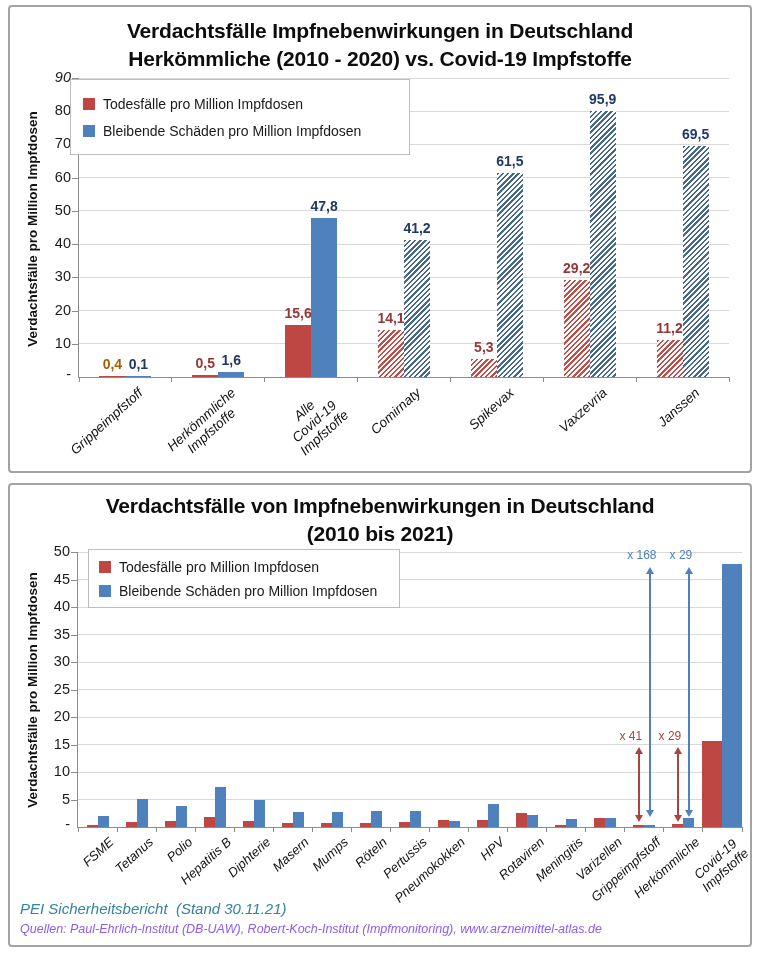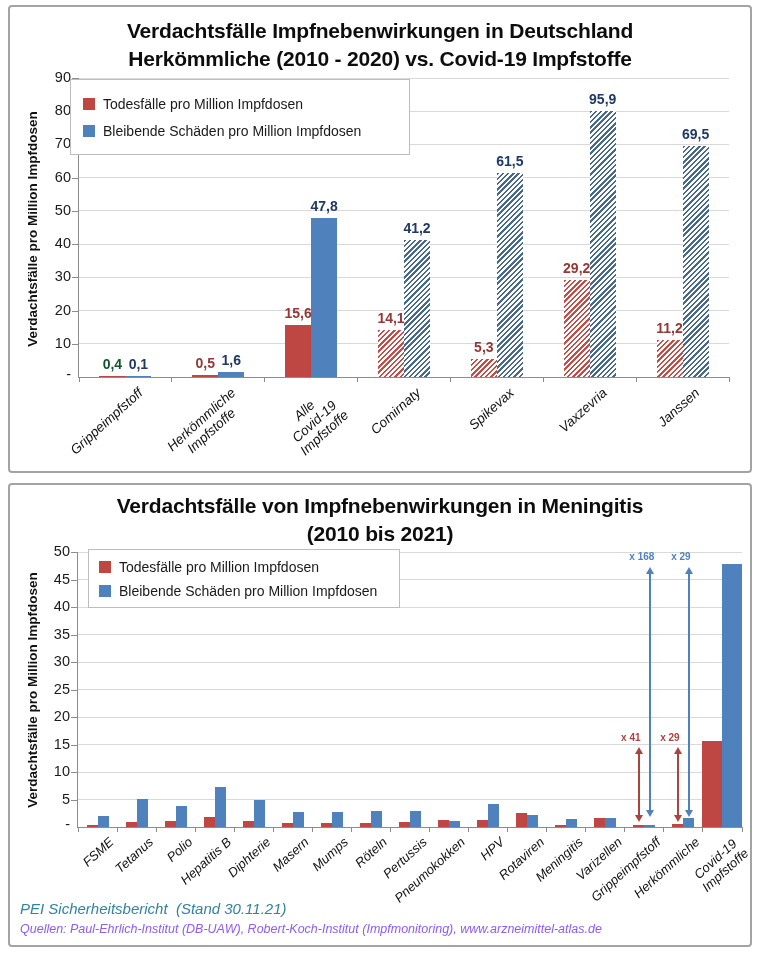--- a/index.html
+++ b/index.html
@@ -26,21 +26,21 @@
   .xlab span{display:inline-block;transform:rotate(-42deg);transform-origin:100% 0;
              font-style:italic;text-align:center;line-height:1.12;color:#111;}
   .yaxis-title{position:absolute;white-space:nowrap;font-weight:700;font-size:13.5px;color:#111;
                transform:translate(-50%,-50%) rotate(-90deg);z-index:1;}
   .legend{position:absolute;background:#ffffff;border:1px solid #bdbdbd;z-index:5;
           display:flex;flex-direction:column;justify-content:center;}
   #p1 .legend{left:60px;top:72px;width:326px;height:74px;padding:0 0 0 12px;row-gap:11px;}
   #p2 .legend{left:78px;top:64px;width:300px;height:57px;padding:0 0 0 10px;row-gap:8px;}
   .li{display:flex;align-items:center;font-size:14px;color:#1a1a1a;}
   .sw{width:12px;height:12px;margin-right:8px;flex:0 0 auto;}
-  .ann-label{position:absolute;width:60px;text-align:center;font-weight:700;font-size:10px;z-index:4;margin-top:12px;}
+  .ann-label{position:absolute;width:60px;text-align:center;font-weight:400;font-size:12px;z-index:4;margin-top:12px;}
   .varrow{position:absolute;width:8px;z-index:4;}
   .varrow .shaft{position:absolute;left:3px;top:4px;bottom:4px;width:2px;}
   .varrow .tri-t{position:absolute;top:0;left:0;width:0;height:0;
                  border-left:4px solid transparent;border-right:4px solid transparent;}
   .varrow .tri-b{position:absolute;bottom:0;left:0;width:0;height:0;
                  border-left:4px solid transparent;border-right:4px solid transparent;}
   .src1{position:absolute;left:10px;top:415px;font-style:italic;font-size:15px;color:#31849b;white-space:pre;}
   .src2{position:absolute;left:10px;top:437px;font-style:italic;font-size:12.5px;color:#8b5cf6;white-space:pre;}
 </style>
 </head>
@@ -73,33 +73,33 @@
         <div class="grid" style="top: 99.1667px;"></div>
         <div class="ytick" style="top: 90.6667px;">60</div>
         <div class="ymark" style="top: 99.6667px;"></div>
         <div class="grid" style="top: 65.9444px;"></div>
         <div class="ytick" style="top: 57.4444px;">70</div>
         <div class="ymark" style="top: 66.4444px;"></div>
         <div class="grid" style="top: 32.7222px;"></div>
         <div class="ytick" style="top: 24.2222px;">80</div>
         <div class="ymark" style="top: 33.2222px;"></div>
         <div class="grid" style="top: -0.5px;"></div>
-        <div class="ytick" style="top: -9px;">90</div>
+        <div class="ytick" style="top: -9px; font-style: italic;">90</div>
         <div class="ymark" style="top: 0px;"></div>
         <div class="ytick" style="top: 288px;">-</div>
         <div class="xmark" style="left: -0.5px; top: 299px;"></div>
         <div class="xmark" style="left: 92.3571px; top: 299px;"></div>
         <div class="xmark" style="left: 185.214px; top: 299px;"></div>
         <div class="xmark" style="left: 278.071px; top: 299px;"></div>
         <div class="xmark" style="left: 370.929px; top: 299px;"></div>
         <div class="xmark" style="left: 463.786px; top: 299px;"></div>
         <div class="xmark" style="left: 556.643px; top: 299px;"></div>
         <div class="xmark" style="left: 649.5px; top: 299px;"></div>
         <div class="bar" title="Grippeimpfstoff: 0.4" style="left: 20.4286px; width: 26px; height: 1.32889px; background: rgb(191, 71, 67);"></div>
-        <div class="vlab" style="left: 3.42857px; bottom: 5.32889px; color: #14532d;">0,4</div>
+        <div class="vlab" style="left: 3.42857px; bottom: 5.32889px; color: #a16207;">0,4</div>
         <div class="bar" title="Grippeimpfstoff: 0.3" style="left: 46.4286px; width: 26px; height: 1.2px; background: rgb(79, 129, 189);"></div>
         <div class="vlab" style="left: 29.4286px; bottom: 5.2px; color: rgb(31, 56, 100);">0,1</div>
         <div class="xlab" style="left: -93.5714px; top: 307px; width: 150px;">
           <span style="font-size: 13.5px;">Grippeimpfstoff</span>
         </div>
         <div class="bar" title="Herkömmliche Impfstoffe: 0.5" style="left: 113.286px; width: 26px; height: 1.66111px; background: rgb(191, 71, 67);"></div>
         <div class="vlab" style="left: 96.2857px; bottom: 5.66111px; color: rgb(148, 55, 53);">0,5</div>
         <div class="bar" title="Herkömmliche Impfstoffe: 1.6" style="left: 139.286px; width: 26px; height: 5.31556px; background: rgb(79, 129, 189);"></div>
         <div class="vlab" style="left: 122.286px; bottom: 9.31556px; color: rgb(31, 56, 100);">1,6</div>
         <div class="xlab" style="left: -0.714286px; top: 307px; width: 150px;">
@@ -148,21 +148,21 @@
       </div>
       <div class="li">
         <span class="sw" style="background:#4f81bd"></span>
         <span>Bleibende Schäden pro Million Impfdosen</span>
       </div>
     </div>
   </div>
 
   <div class="panel" id="p2">
     <div class="ctitle">
-      <div>Verdachtsfälle von Impfnebenwirkungen in Meningitis</div>
+      <div>Verdachtsfälle von Impfnebenwirkungen in Deutschland</div>
       <div>(2010 bis 2021)</div>
     </div>
     <div class="yaxis-title" style="left:22px;top:205px;">Verdachtsfälle pro Million Impfdosen</div>
     <div class="plot">
         <div class="grid" style="top: 247px;"></div>
         <div class="ytick" style="top: 238.5px;">5</div>
         <div class="ymark" style="top: 247.5px;"></div>
         <div class="grid" style="top: 219.5px;"></div>
         <div class="ytick" style="top: 211px;">10</div>
         <div class="ymark" style="top: 220px;"></div>

